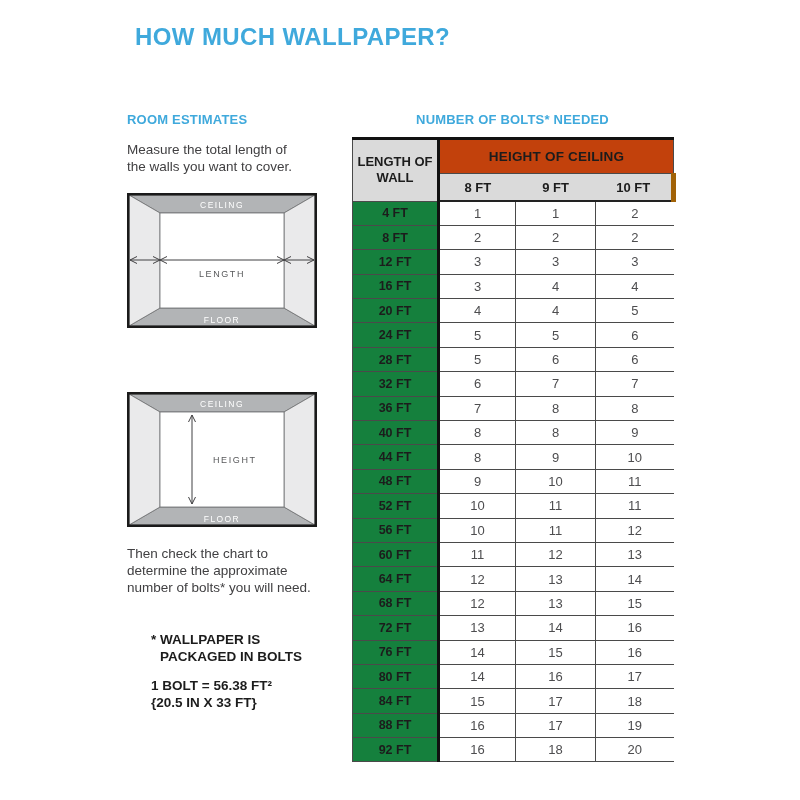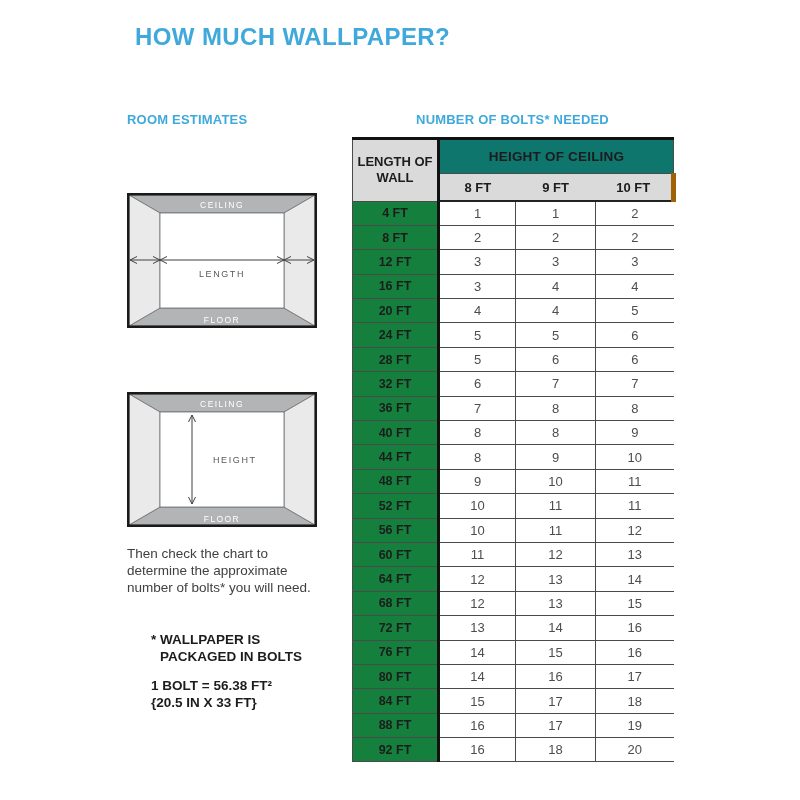--- a/index.html
+++ b/index.html
@@ -55,21 +55,21 @@
     position: absolute; left: 352px; top: 137px; width: 321px;
     border-collapse: collapse; table-layout: fixed;
   }
   .bolts th, .bolts td { padding: 0; text-align: center; vertical-align: middle; }
   .th-lenwall {
     background: #DADADA; color: #1c1c1c;
     border: 1px solid #4a4a4a; border-top: 3px solid #111; border-right: 3px solid #111;
     font-size: 13px; font-weight: 700; line-height: 16px;
   }
   .th-group {
-    background: #0f766e; color: #1c1c1c;
+    background: #c2410c; color: #1c1c1c;
     border-top: 3px solid #111; border-right: 1px solid #4a4a4a; border-bottom: 1px solid #4a4a4a;
     height: 33px; font-size: 13.5px; font-weight: 700; letter-spacing: 0.2px;
   }
   .th-ft {
     background: #DADADA; color: #1c1c1c;
     border-bottom: 2px solid #222;
     height: 26px; font-size: 13px; font-weight: 700;
   }
   .th-ft:last-child { border-right: 5px solid #a16207; }
   .row-label {
@@ -85,20 +85,22 @@
 </head>
 <body>
 
 <div class="page">
 
   <div class="title">HOW MUCH WALLPAPER?</div>
 
   <div class="sec-heading" id="room-heading">ROOM ESTIMATES</div>
   <div class="sec-heading" id="bolts-heading">NUMBER OF BOLTS* NEEDED</div>
 
+  <div class="para" id="step1">Measure the total length of
+the walls you want to cover.</div>
 
   <svg class="diagram" id="diagram1" width="190" height="135" viewBox="0 0 190 135">
     <polygon points="2,2 188,2 157,20 33,20" fill="#B2B4B6" stroke="#6d6e70" stroke-width="0.8"></polygon>
     <polygon points="33,115 157,115 188,133 2,133" fill="#B2B4B6" stroke="#6d6e70" stroke-width="0.8"></polygon>
     <polygon points="2,2 33,20 33,115 2,133" fill="#EAEAEB" stroke="#6d6e70" stroke-width="0.8"></polygon>
     <polygon points="157,20 188,2 188,133 157,115" fill="#EAEAEB" stroke="#6d6e70" stroke-width="0.8"></polygon>
     <rect x="33" y="20" width="124" height="95" fill="#ffffff" stroke="#6d6e70" stroke-width="0.8"></rect>
     <rect x="1.25" y="1.25" width="187.5" height="132.5" fill="none" stroke="#1a1a1a" stroke-width="2.5"></rect>
     <text class="svg-envlabel" x="95" y="14.5" text-anchor="middle">CEILING</text>
     <text class="svg-envlabel" x="95" y="129.5" text-anchor="middle">FLOOR</text>

